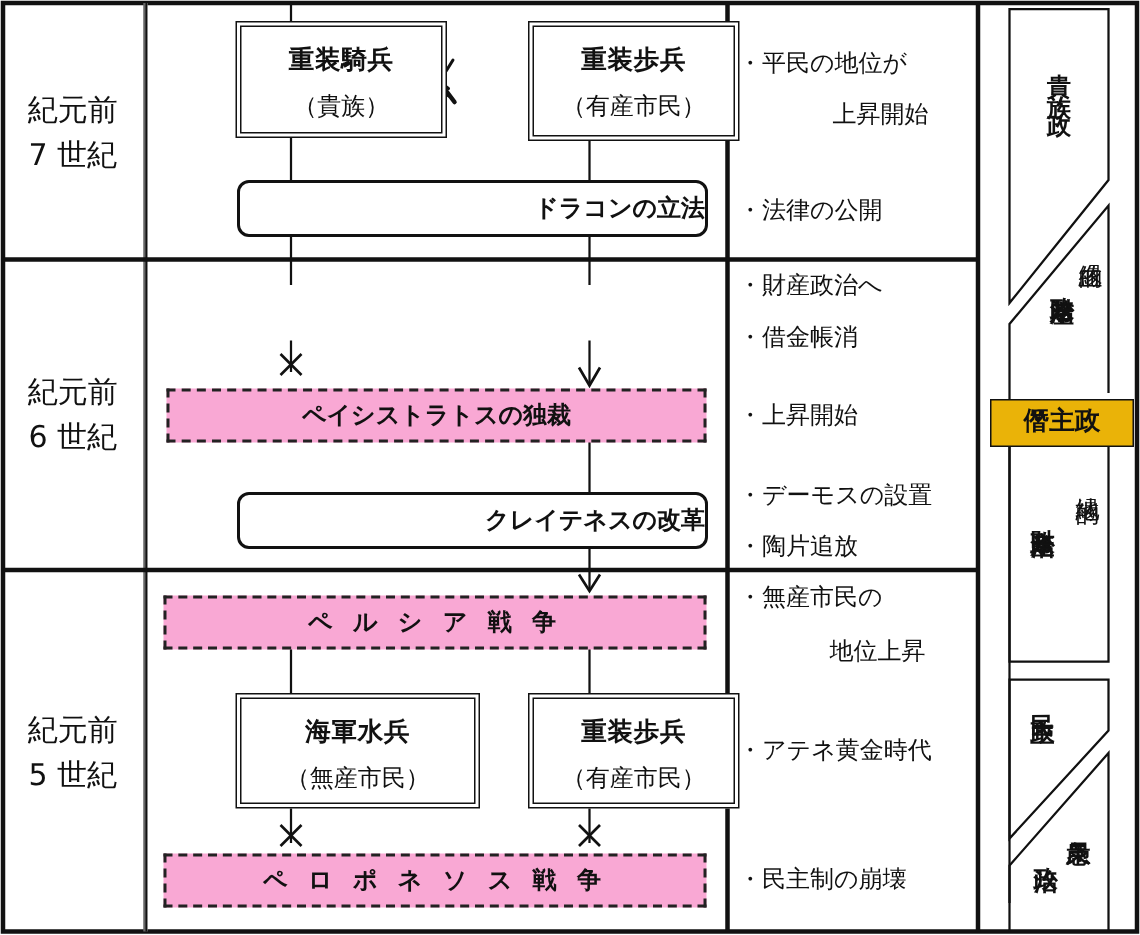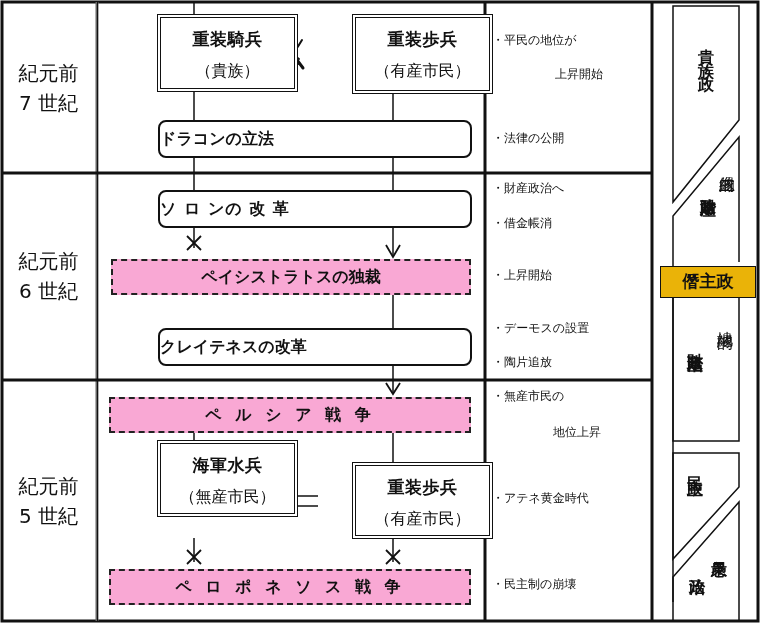--- a/index.html
+++ b/index.html
@@ -4,25 +4,25 @@
 <style>
   html, body { margin:0; padding:0; background:#fff; }
   body { width:760px; height:623px; position:relative; overflow:hidden;
          font-family:"DejaVu Sans","Liberation Sans",sans-serif; color:#111; }
   #canvas { position:absolute; left:0; top:0; width:760px; height:623px; }
   .abs { position:absolute; }
   .era { position:absolute; left:0; width:97px; text-align:center; font-size:20px; line-height:30px; }
   .dbox { position:absolute; border:4px double #111; background:#fff; text-align:center; box-sizing:border-box;margin-left:35px; }
   .dbox .t1 { font-weight:bold; font-size:17px; margin-top:10px; letter-spacing:0.5px; }
   .dbox .t2 { font-size:16px; margin-top:10px; }
-  .rbox { position:absolute; border:2px solid #111; border-radius:8px; background:#fff; text-align:left;
+  .rbox { position:absolute; border:2px solid #111; border-radius:8px; background:#fff; text-align:right;
           box-sizing:border-box; font-weight:bold; font-size:16px; }
   .dash { position:absolute; border:2px dashed #222; background:#f9a8d4; text-align:center; box-sizing:border-box;
           font-weight:bold; font-size:16px; }
-  .note { position:absolute; left:492px; font-size:12px; white-space:nowrap;font-family:Liberation Mono, monospace; }
+  .note { position:absolute; left:492px; font-size:16px; white-space:nowrap;font-family:Liberation Mono, monospace; }
   .vtext { position:absolute; writing-mode:vertical-rl; text-orientation:upright; font-size:16px; line-height:18px; }
   .vb { font-weight:bold; }
 </style>
 </head>
 <body>
 
 <div id="canvas">
 
   <svg class="abs" style="left:0;top:0" width="760" height="623">
 
@@ -115,34 +115,31 @@
     <div class="t2">（貴族）</div>
   </div>
   <div class="dbox" style="left:317px;top:14px;width:141px;height:80px">
     <div class="t1">重装歩兵</div>
     <div class="t2">（有産市民）</div>
   </div>
   <div class="rbox" style="left:158px;top:120px;width:314px;height:38px;line-height:34px">
     <span>ドラコンの立法</span>
   </div>
 
-  <div class="rbox" style="left:158px;top:190px;width:314px;height:38px;line-height:34px;letter-spacing:1px">
-    <span>ソ ロ ンの 改 革</span>
-  </div>
   <div class="dash" style="left:111px;top:259px;width:360px;height:36px;line-height:32px">
     <span>ペイシストラトスの独裁</span>
   </div>
   <div class="rbox" style="left:158px;top:328px;width:314px;height:38px;line-height:34px">
     <span>クレイテネスの改革</span>
   </div>
 
   <div class="dash" style="left:109px;top:397px;width:362px;height:36px;line-height:32px;letter-spacing:4px">
     <span>ペ ル シ ア 戦 争</span>
   </div>
-  <div class="dbox" style="left:122px;top:440px;width:141px;height:77px">
+  <div class="dbox" style="left:122px;top:462px;width:163px;height:77px">
     <div class="t1">海軍水兵</div>
     <div class="t2">（無産市民）</div>
   </div>
   <div class="dbox" style="left:317px;top:462px;width:141px;height:77px">
     <div class="t1">重装歩兵</div>
     <div class="t2">（有産市民）</div>
   </div>
   <div class="dash" style="left:109px;top:569px;width:362px;height:36px;line-height:32px;letter-spacing:4px">
     <span>ペ ロ ポ ネ ソ ス 戦 争</span>
   </div>

